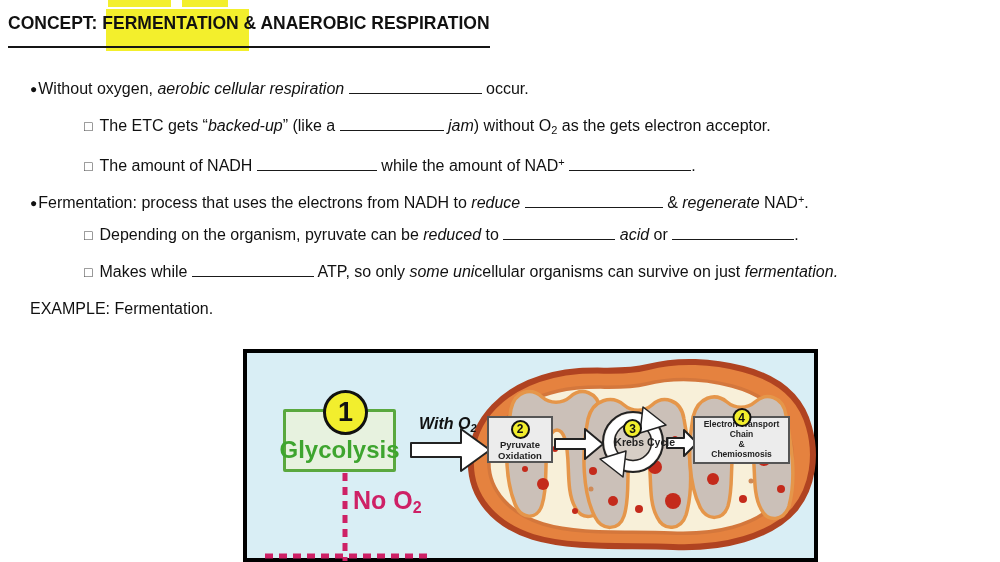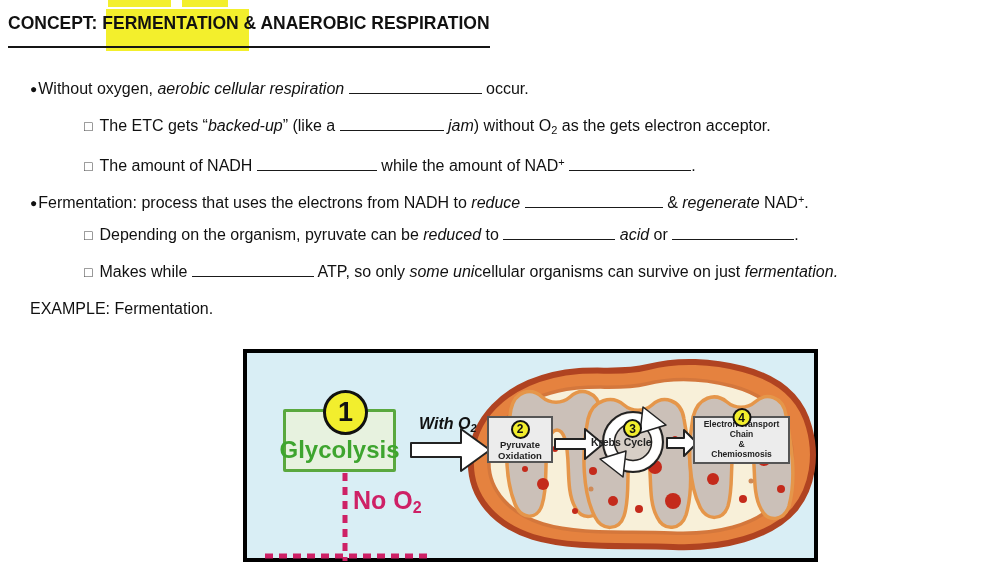--- a/index.html
+++ b/index.html
@@ -46,21 +46,21 @@
   .c-small{width:19px;height:19px;font-size:12px;}
   .with-o2{position:absolute;left:176px;top:66px;font-size:16px;font-weight:bold;font-style:italic;}
   .with-o2 .sb{font-size:11px;vertical-align:-3px;}
 
   .gray-box{position:absolute;background:var(--gray_box_bg);border:2px solid var(--gray_box_border);
     display:flex;flex-direction:column;align-items:center;text-align:center;font-weight:bold;color:#222;}
   .pyr-box{left:244px;top:67px;width:66px;height:47px;padding-top:2px;font-size:9.5px;line-height:11px;}
   .etc-box{left:450px;top:67px;width:97px;height:48px;font-size:8.5px;line-height:10px;justify-content:flex-end;padding-bottom:3px;}
   .etc-box .c-small{position:absolute;top:-10px;left:50%;transform:translateX(-50%);}
   .krebs-c3{position:absolute;left:380px;top:70px;}
-  .krebs-label{position:absolute;left:348px;top:87px;width:84px;text-align:left;font-size:10.5px;font-weight:bold;color:#222;}
+  .krebs-label{position:absolute;left:348px;top:87px;width:84px;text-align:right;font-size:10.5px;font-weight:bold;color:#222;}
 
   .no-o2{position:absolute;left:110px;top:137px;font-size:25px;font-weight:bold;color:var(--magenta);}
   .no-o2 .sb{font-size:16px;vertical-align:-4px;}
 </style>
 </head>
 <body>
 
 <div class="page">
 
   <div class="yfrag" style="left:108px;width:63px;"></div>

